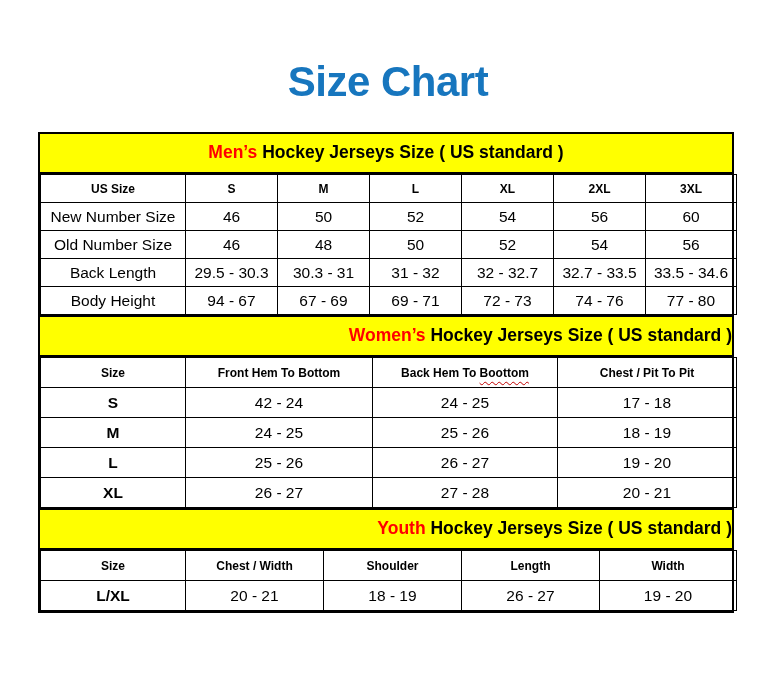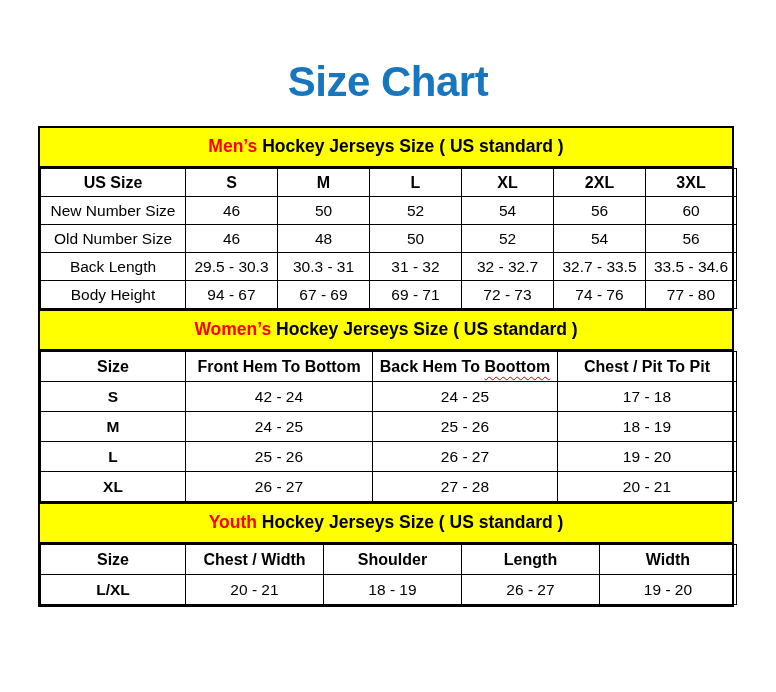--- a/index.html
+++ b/index.html
@@ -16,50 +16,51 @@
     margin: 58px 0 0 0;
     text-align: center;
     font-size: 42px;
     line-height: 1.15;
     font-weight: bold;
     color: var(--title_blue);
     letter-spacing: -0.5px;
   }
   .chart {
     width: 696px;
-    margin: 20px 0 0 38px;
+    margin: 26px 0 0 38px;
     border: 2px solid var(--border_black);
     box-sizing: border-box;
   }
   .band {
     background: var(--band_yellow);
     text-align: center;
     font-weight: bold;
     font-size: 17.5px;
     padding: 8px 0 9px 0;
     border-bottom: 2px solid var(--border_black);
   }
   .section + .section .band {
     border-top: 2px solid var(--border_black);
+    text-align: right;
   }
   .band .accent { color: var(--accent_red); }
   table {
     width: 100%;
     border-collapse: collapse;
     table-layout: fixed;
   }
   th, td {
     border: 1.5px solid var(--border_black);
     text-align: center;
     vertical-align: middle;
     white-space: nowrap;
     overflow: hidden;
   }
   th {
-    font-size: 16px;
+    font-size: 12px;
     font-weight: bold;
   }
   td {
     font-size: 15.5px;
     font-weight: normal;
   }
   .mens th, .mens td { height: 25px; }
   .womens th, .womens td, .youth th, .youth td { height: 27px; }
   td.bold { font-weight: bold; }
   .squiggle {

